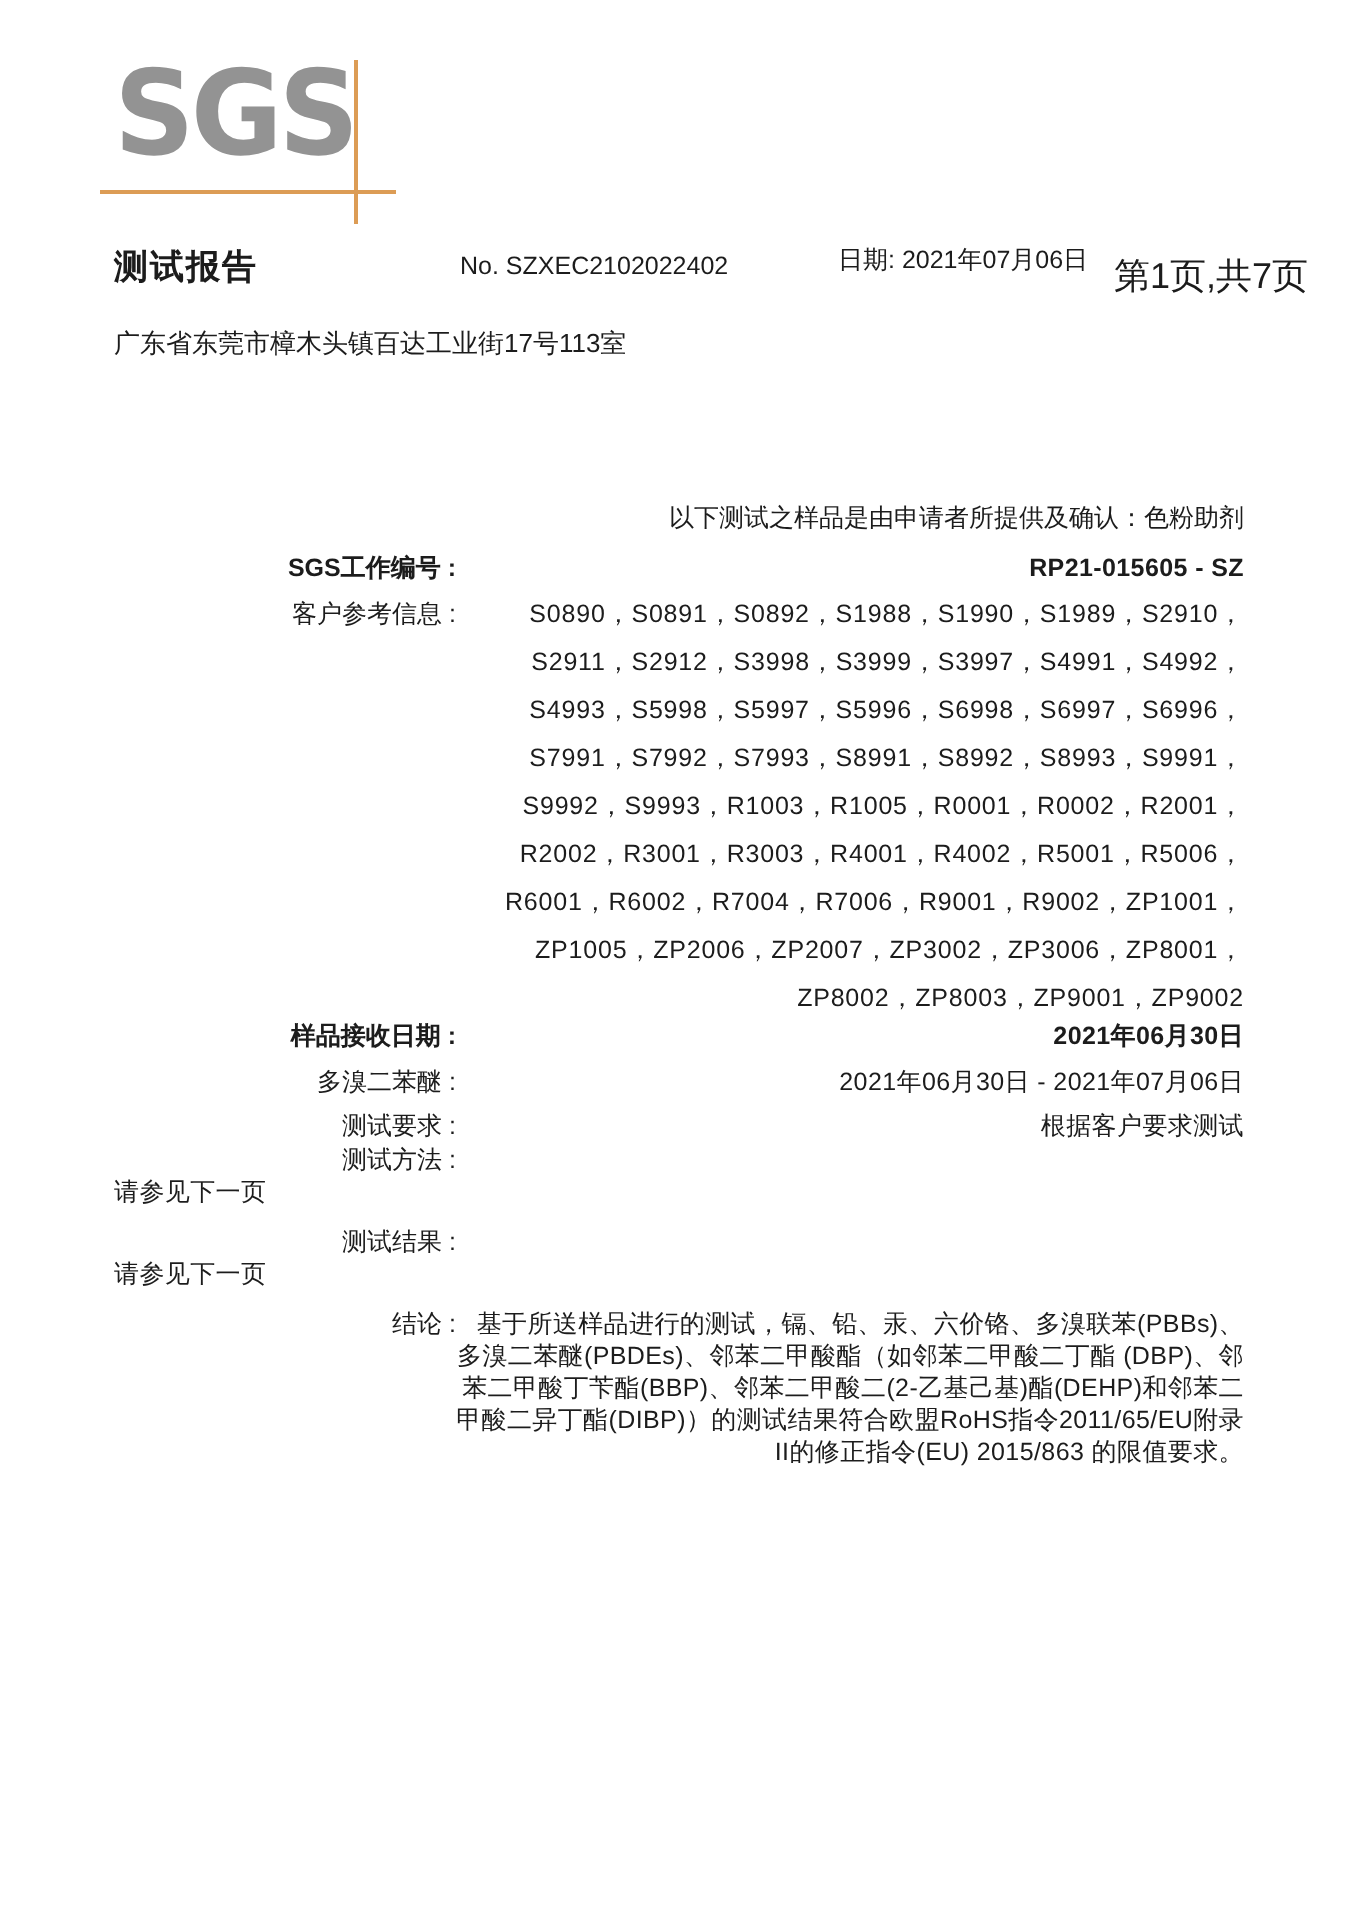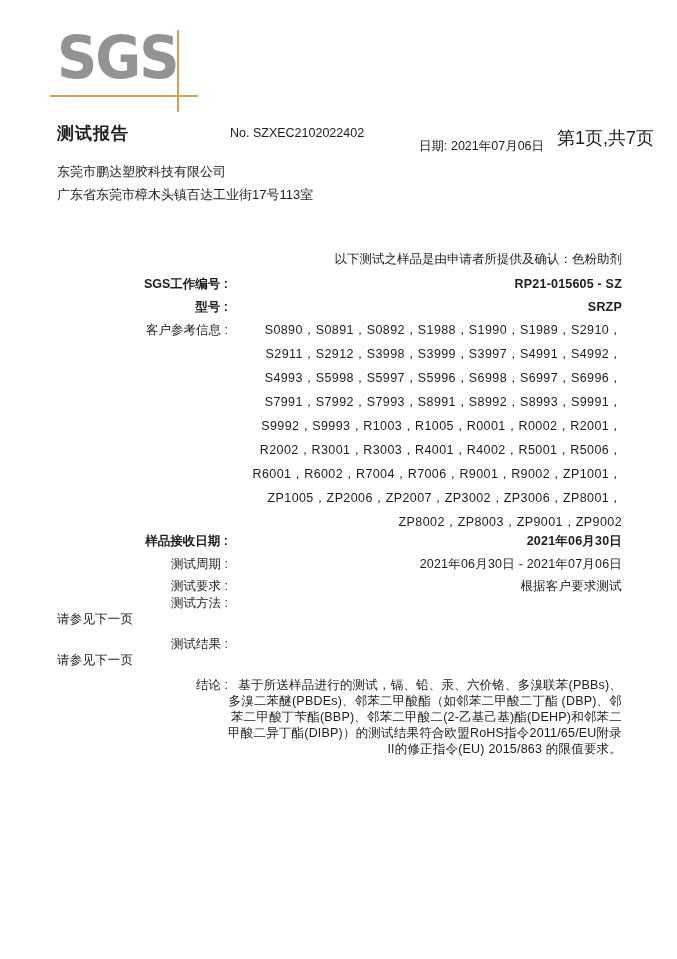--- a/index.html
+++ b/index.html
@@ -11,21 +11,21 @@
   .logo-wrap { position:absolute; left:57px; top:28px; width:160px; height:90px; }
   .logo-text { font-family:"DejaVu Sans",sans-serif; font-weight:bold; font-size:56px; line-height:60px;
                color:#939393; letter-spacing:-2px; transform:scaleY(1.05); }
   .logo-hline { position:absolute; left:-7px; top:67px; width:148px; height:2px; background:#dc9c55; }
   .logo-vline { position:absolute; left:120px; top:2px; width:2px; height:82px; background:#dc9c55; }
 
   
   .title-row { position:absolute; left:0; top:122px; width:677px; height:22px; }
   .title-row .title { position:absolute; left:57px; top:0; font-size:17px; font-weight:bold; letter-spacing:1px;font-family:Liberation Mono, monospace; }
   .title-row .repno { position:absolute; left:230px; top:4px; font-size:12.5px; }
-  .title-row .rdate { position:absolute; left:419px; top:16px; font-size:12.5px; }
+  .title-row .rdate { position:absolute; left:419px; top:0; font-size:12.5px; }
   .title-row .rpage { position:absolute; left:557px; top:4px; font-size:18px; }
 
   
   .applicant { position:absolute; left:57px; top:160px; font-size:13px; line-height:23px; }
 
   
   .main { position:absolute; left:57px; top:251px; width:565px; font-size:12.5px;text-align:right; }
   .statement { line-height:16px; margin-bottom:9px; }
   .frow { display:flex; align-items:flex-start; }
   .frow .label { width:171px; flex-shrink:0; line-height:16px; }
@@ -68,36 +68,31 @@
   </div>
 
   <div class="title-row">
     <span class="title">测试报告</span>
     <span class="repno">No. SZXEC2102022402</span>
     <span class="rdate">日期: 2021年07月06日</span>
     <span class="rpage">第1页,共7页</span>
   </div>
 
   <div class="applicant">
-    <div>东莞市鹏达塑胶科技有限公司</div>
     <div>广东省东莞市樟木头镇百达工业街17号113室</div>
   </div>
 
   <div class="main">
     <div class="statement">以下测试之样品是由申请者所提供及确认：色粉助剂</div>
 
     <div class="frow mb7">
       <div class="label">SGS工作编号 :</div>
       <div class="value">RP21-015605 - SZ</div>
     </div>
 
-    <div class="frow mb7">
-      <div class="label">型号 :</div>
-      <div class="value">SRZP</div>
-    </div>
 
     <div class="frow">
       <div class="label">客户参考信息 :</div>
       <div class="value ref-block">
         <div class="ref-line">S0890，S0891，S0892，S1988，S1990，S1989，S2910，</div>
         <div class="ref-line">S2911，S2912，S3998，S3999，S3997，S4991，S4992，</div>
         <div class="ref-line">S4993，S5998，S5997，S5996，S6998，S6997，S6996，</div>
         <div class="ref-line">S7991，S7992，S7993，S8991，S8992，S8993，S9991，</div>
         <div class="ref-line">S9992，S9993，R1003，R1005，R0001，R0002，R2001，</div>
         <div class="ref-line">R2002，R3001，R3003，R4001，R4002，R5001，R5006，</div>
@@ -106,21 +101,21 @@
         <div class="ref-line">ZP8002，ZP8003，ZP9001，ZP9002</div>
       </div>
     </div>
 
     <div class="frow mb7">
       <div class="label">样品接收日期 :</div>
       <div class="value">2021年06月30日</div>
     </div>
 
     <div class="frow mb6">
-      <div class="label">测试周期 :</div>
+      <div class="label">多溴二苯醚 :</div>
       <div class="value">2021年06月30日 - 2021年07月06日</div>
     </div>
 
     <div class="frow mb1">
       <div class="label">测试要求 :</div>
       <div class="value">根据客户要求测试</div>
     </div>
 
     <div class="frow mb9">
       <div class="label">测试方法 :</div>

